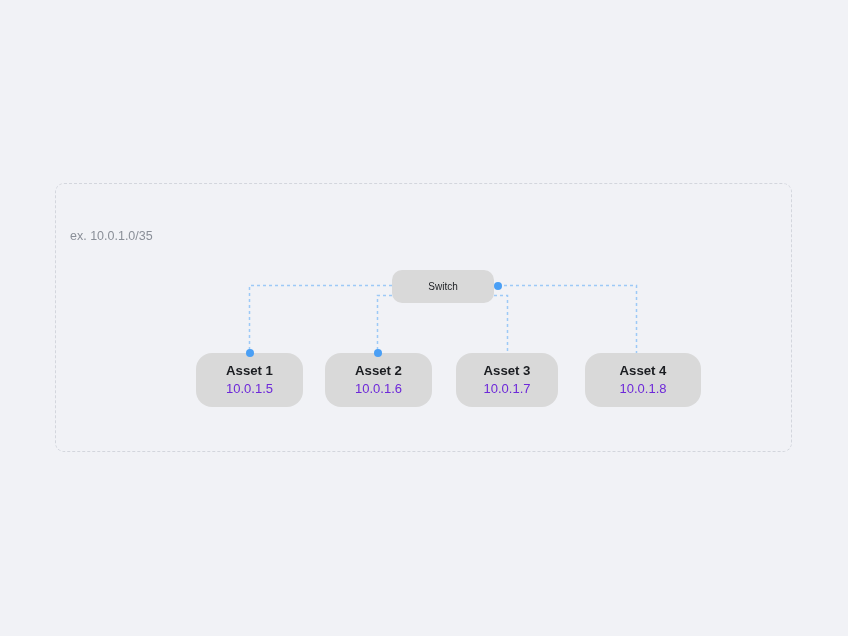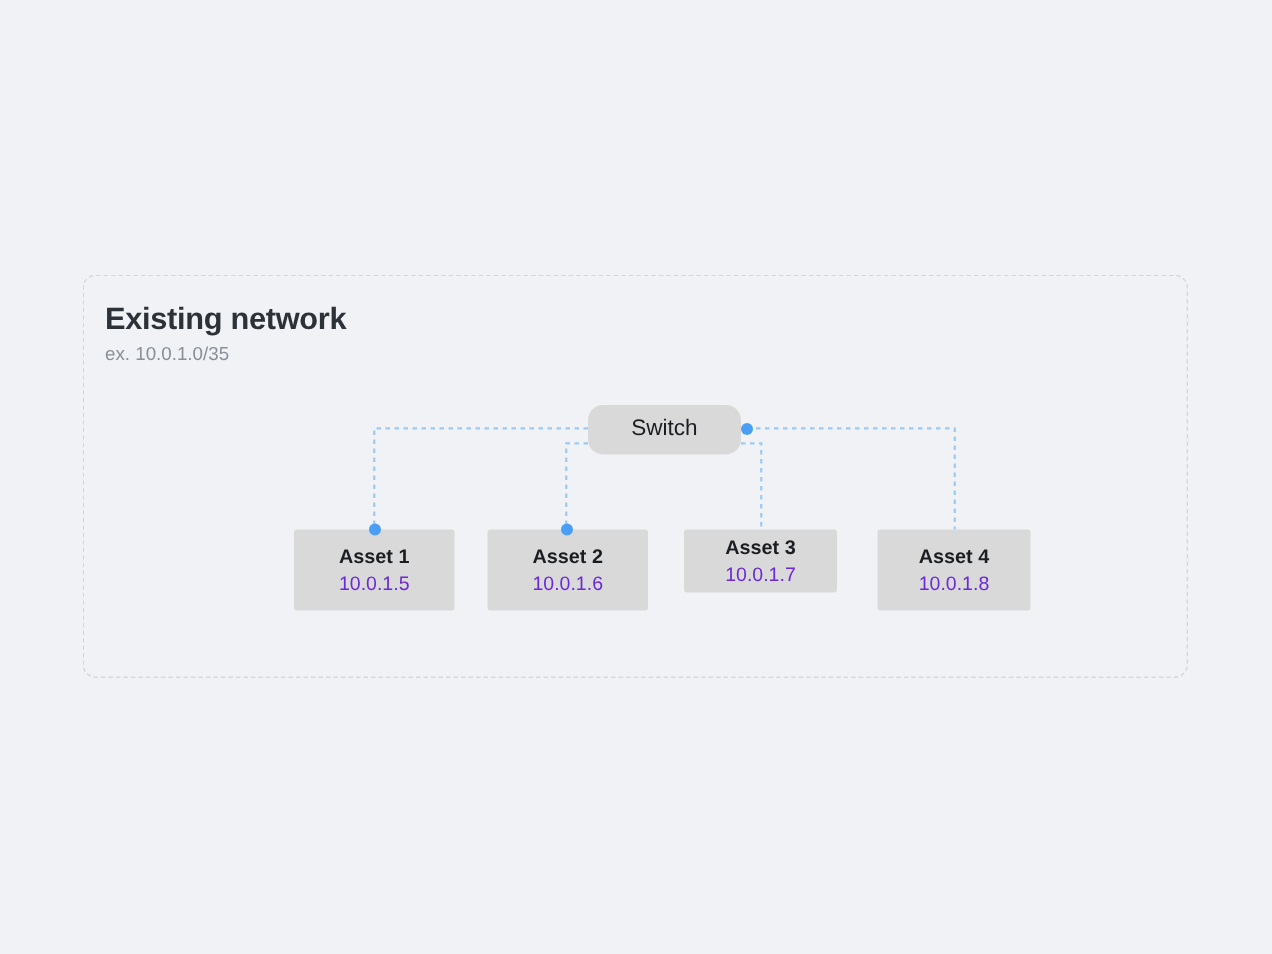--- a/index.html
+++ b/index.html
@@ -64,42 +64,42 @@
     width: 848px;
     height: 636px;
     pointer-events: none;
   }
 
   
   .node {
     position: absolute;
     box-sizing: border-box;
     background: #d9d9d9;
-    border-radius: 2px;
+    border-radius: 16px;
     display: flex;
     flex-direction: column;
     align-items: center;
     justify-content: center;
     color: #1b1d21;
   }
 
   .node-switch {
     border-radius: 10px;
   }
 
   .node-title {
     font-size: 13.2px;
     font-weight: bold;
     line-height: 1.35;
     color: #1b1d21;
   }
 
   .node-switch .node-title {
     font-weight: normal;
-    font-size: 15px;
+    font-size: 10px;
     text-align: center;
   }
 
   .node-sub {
     font-size: 13px;
     font-weight: normal;
     line-height: 1.35;
     color: #6d28d9;
   }
 
@@ -112,21 +112,20 @@
     background: #4a9ff5;
   }
 </style>
 </head>
 <body>
 
 <div id="canvas">
 
   <div class="group-box"></div>
 
-  <div class="group-title">Existing network</div>
 
   <div class="group-subtitle">ex. 10.0.1.0/35</div>
 
   <svg id="edges" viewBox="0 0 848 636" xmlns="http://www.w3.org/2000/svg">
     <g fill="none" stroke="#9dc9f7" stroke-width="1.5" stroke-dasharray="3 3" stroke-linecap="butt">
 
       <path d="M 392 285.5 L 249.5 285.5 L 249.5 353"></path>
 
       <path d="M 392 295.5 L 377.5 295.5 L 377.5 353"></path>
 
@@ -146,23 +145,23 @@
     <span class="node-sub">10.0.1.5</span>
   </div>
   <div class="handle" style="left:245.5px; top:349px;"></div>
 
   <div class="node" style="left:325px; top:353px; width:107px; height:54px;">
     <span class="node-title">Asset 2</span>
     <span class="node-sub">10.0.1.6</span>
   </div>
   <div class="handle" style="left:373.5px; top:349px;"></div>
 
-  <div class="node" style="left:456px; top:353px; width:102px; height:42px;">
+  <div class="node" style="left:456px; top:353px; width:102px; height:54px;">
     <span class="node-title">Asset 3</span>
     <span class="node-sub">10.0.1.7</span>
   </div>
 
-  <div class="node" style="left:585px; top:353px; width:102px; height:54px;">
+  <div class="node" style="left:585px; top:353px; width:116px; height:54px;">
     <span class="node-title">Asset 4</span>
     <span class="node-sub">10.0.1.8</span>
   </div>
 
 </div>
 
 </body></html>

